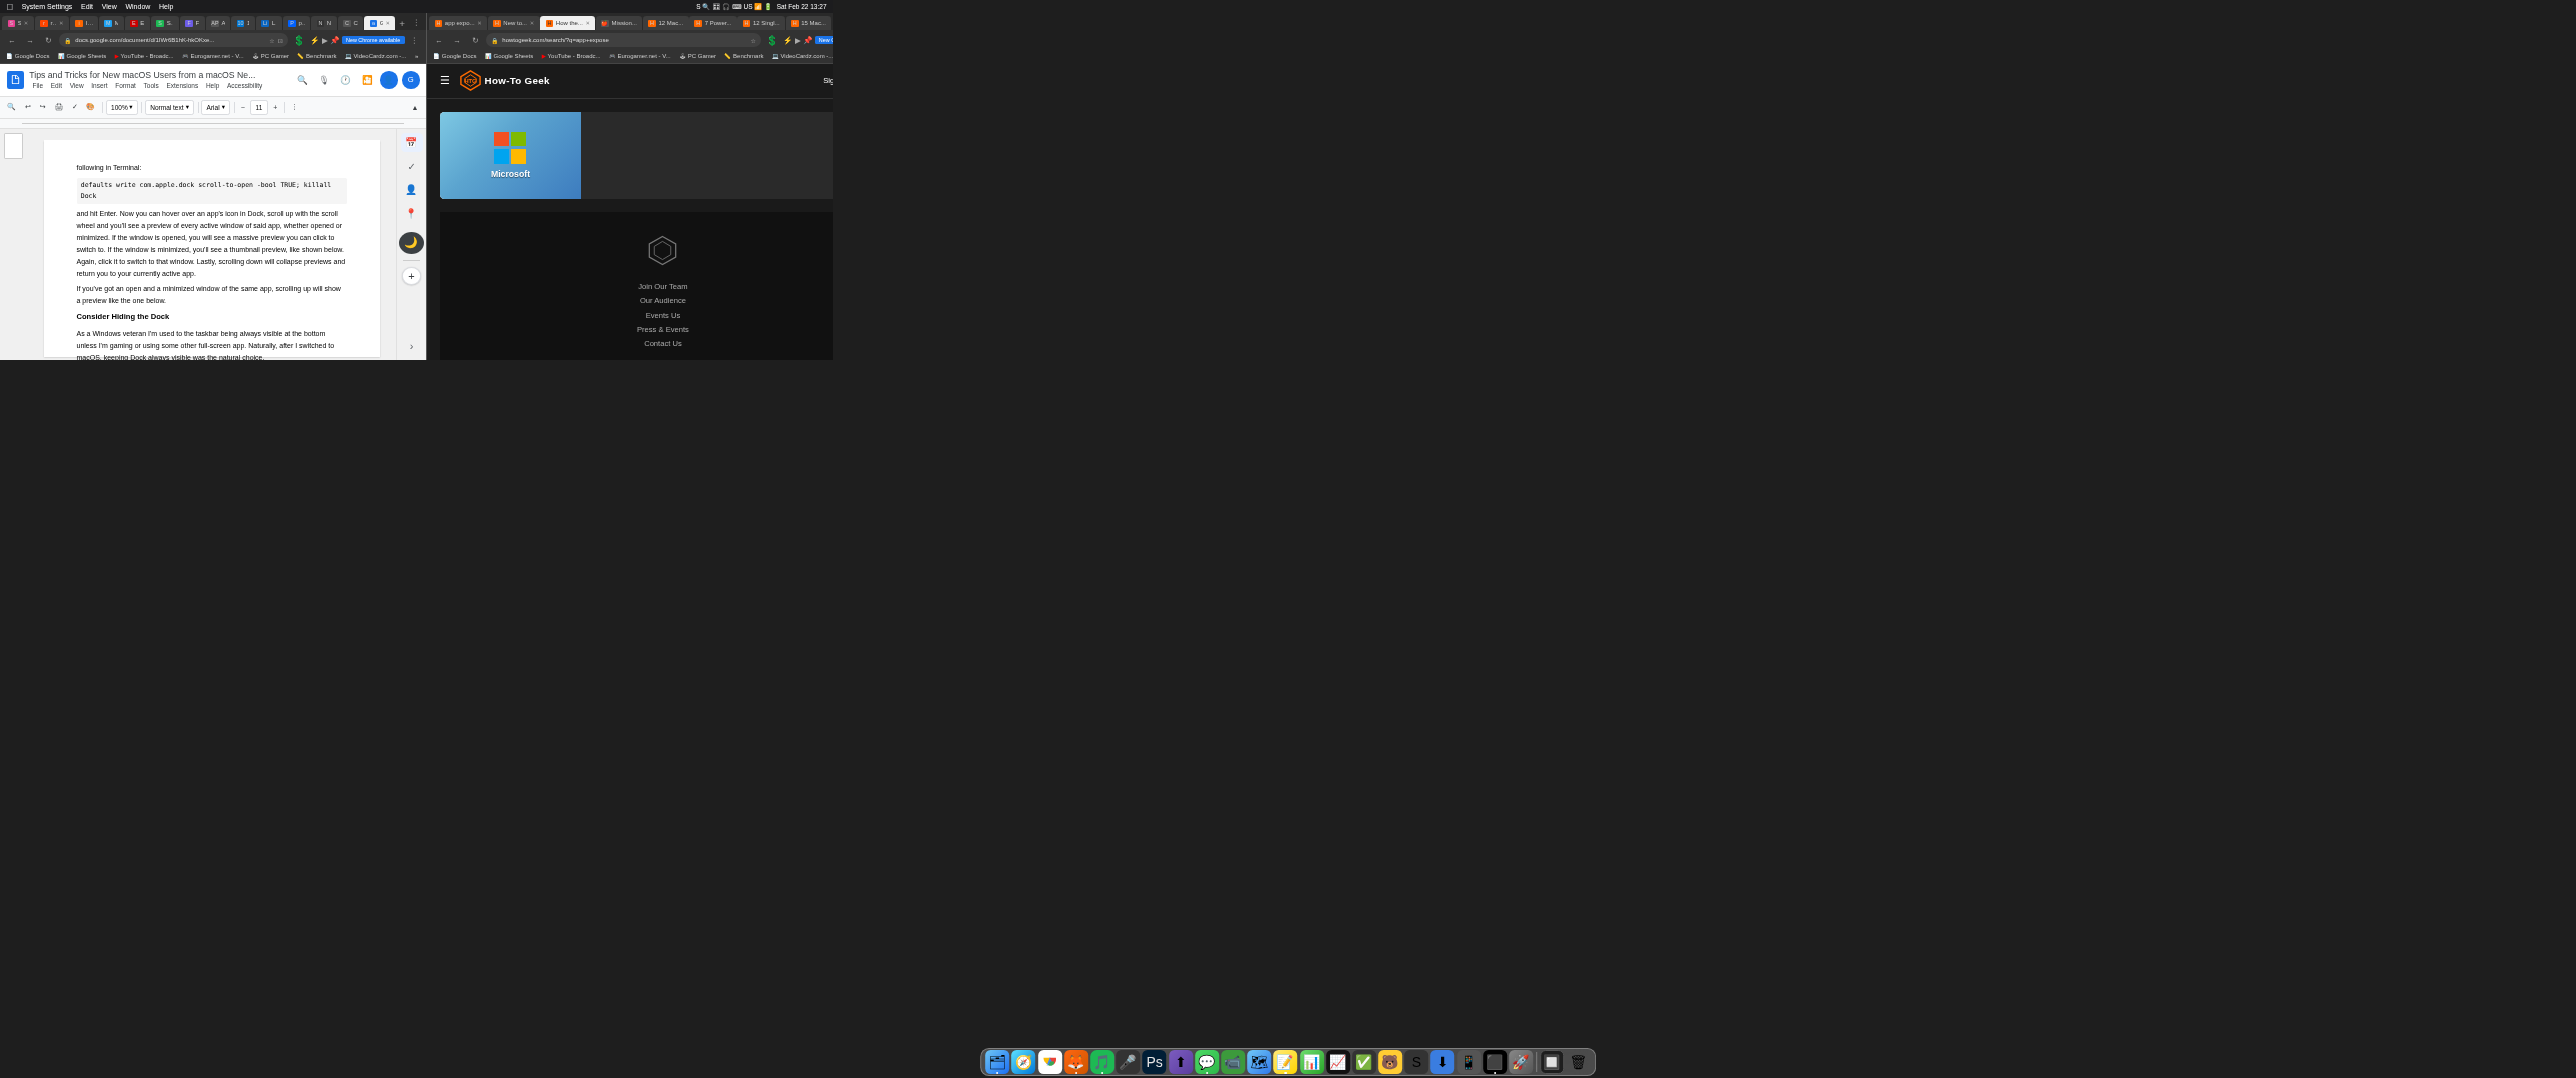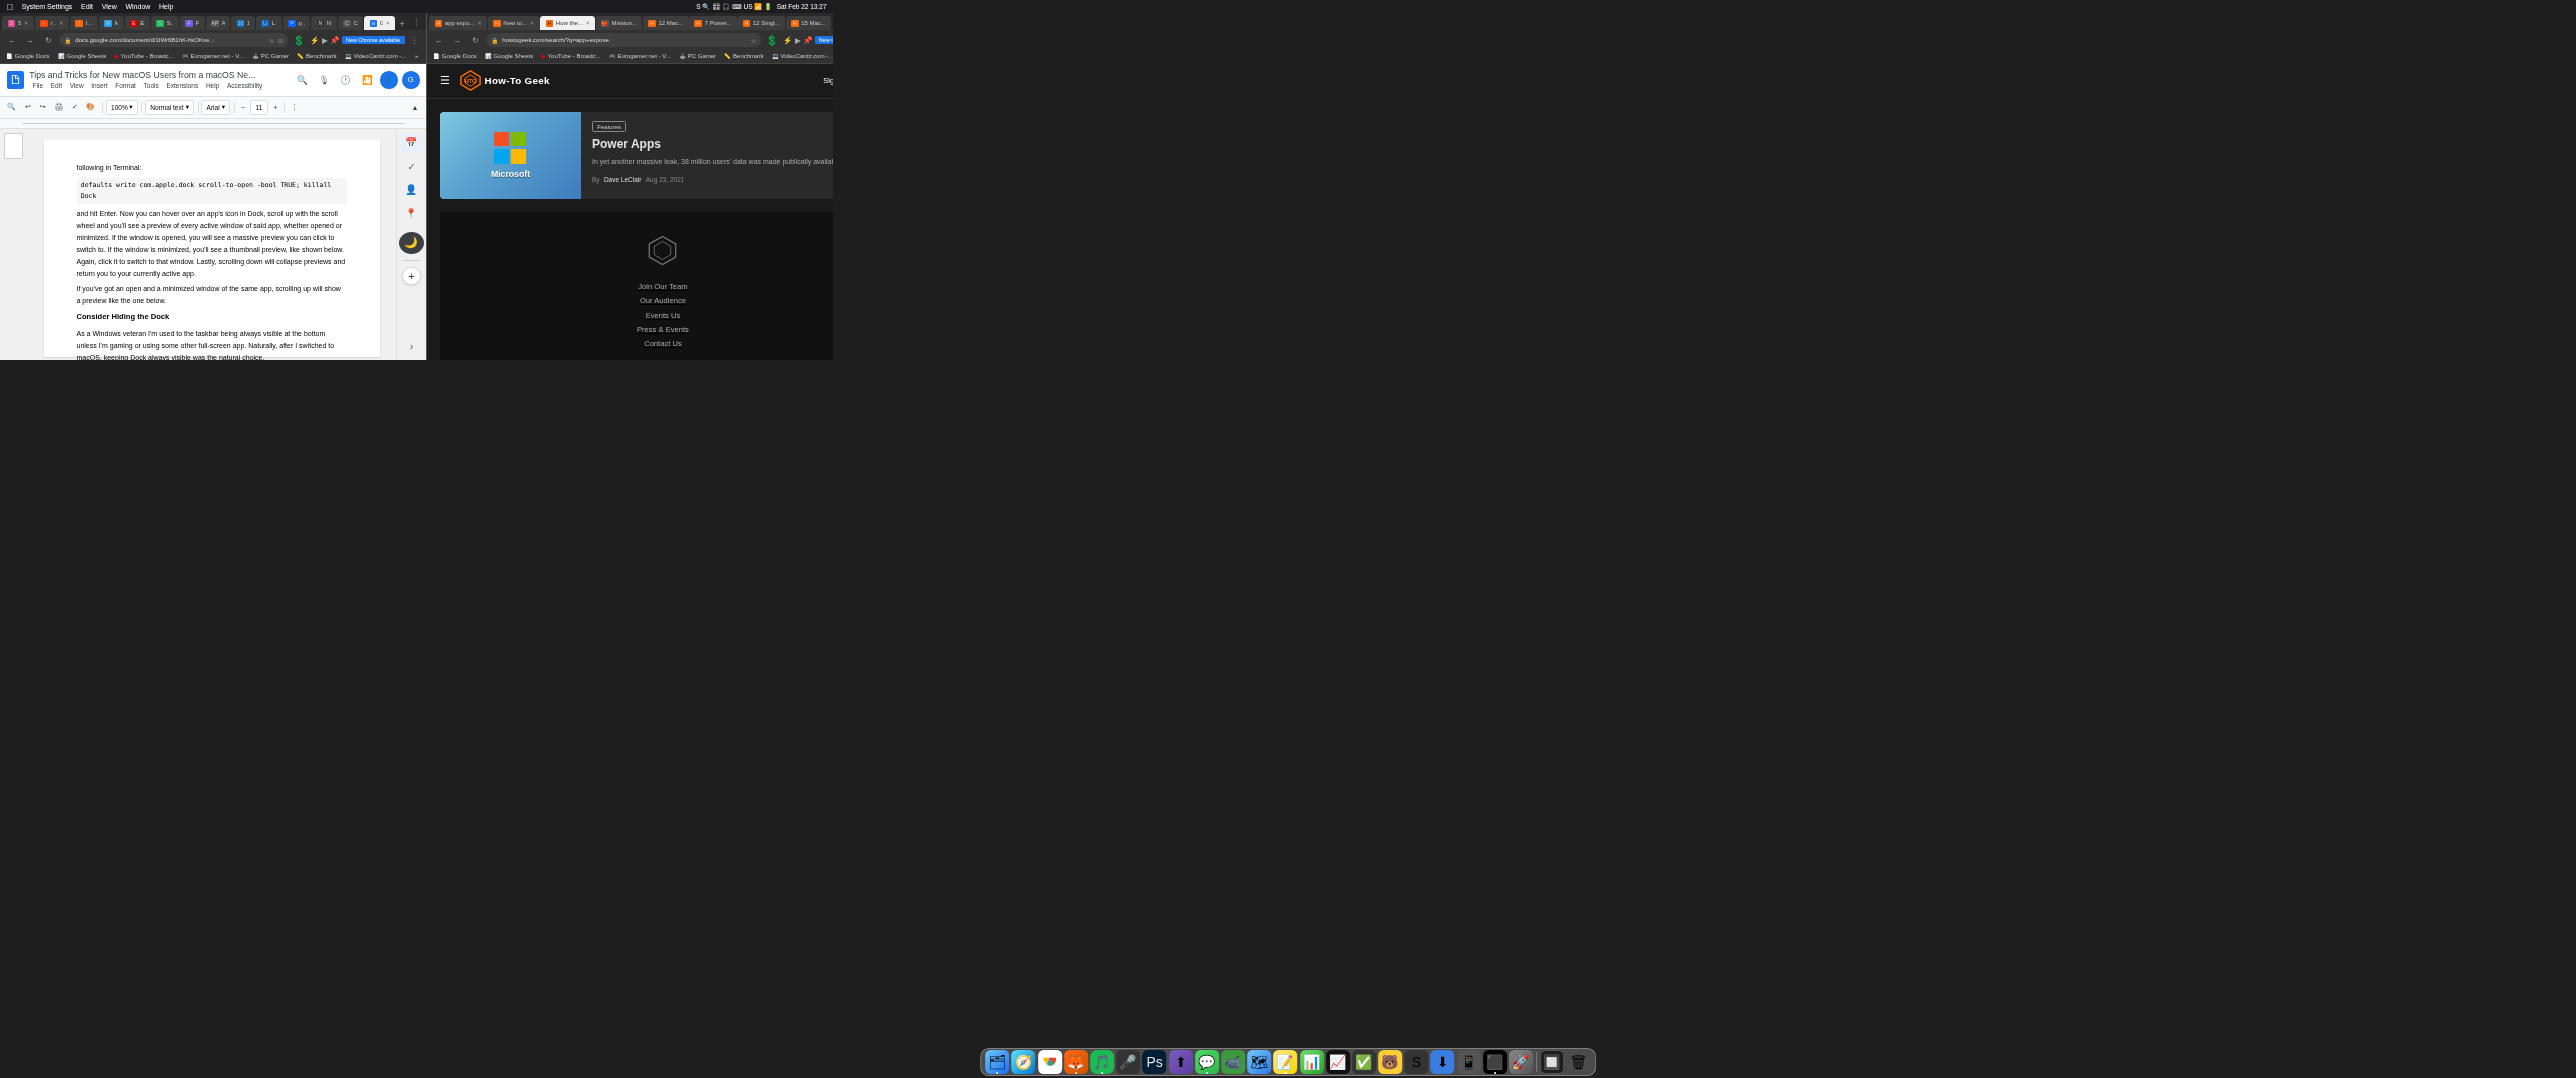--- a/index.html
+++ b/index.html
@@ -423,21 +423,20 @@
       margin-bottom: 6.5px;
     }
     .htg-article-meta { color: #888; font-size: 6.5px; display: flex; align-items: center; gap: 4.3px; }
     .htg-comment-icon { font-size: 9.8px; color: #666; }
 
     
     .htg-footer {
       background: #111;
       padding: 22px 13px 11px;
       text-align: center;
-      text-decoration: underline;
     }
     .htg-footer-logo { margin-bottom: 13px; }
     .htg-footer-links { display: flex; flex-direction: column; gap: 5.4px; align-items: center; }
     .htg-footer-link { color: #aaa; font-size: 7.6px; cursor: pointer; }
     .htg-follow { color: #aaa; font-size: 7.6px; margin-top: 11px; }
 
     
     .mac-dock {
       position: fixed;
       bottom: 2.2px;
@@ -904,31 +903,20 @@
               <div style="position:relative; z-index:1; display:flex; flex-direction:column; align-items:center; gap:4.3px;">
 
                 <div class="ms-logo">
                   <div class="ms-logo-q" style="background:#f25022;"></div>
                   <div class="ms-logo-q" style="background:#7fba00;"></div>
                   <div class="ms-logo-q" style="background:#00a4ef;"></div>
                   <div class="ms-logo-q" style="background:#ffb900;"></div>
                 </div>
                 <span style="font-size:8.7px; font-weight:700; color:#fff; text-shadow:0 0.5px 1.1px rgba(0,0,0,0.5);">Microsoft</span>
               </div>
-            </div>
-          </div>
-          <div class="htg-article-body">
-            <div class="htg-article-tag">Features</div>
-            <div class="htg-article-title">Power Apps</div>
-            <div class="htg-article-excerpt">In yet another massive leak, 38 million users' data was made publically available.</div>
-            <div class="htg-article-meta">
-              <span>By</span>
-              <span style="color:#ddd; font-weight:500;">Dave LeClair</span>
-              <span>Aug 23, 2021</span>
-              <span style="margin-left:auto;" class="htg-comment-icon">💬</span>
             </div>
           </div>
         </div>
 
         <div class="htg-footer">
           <div class="htg-footer-logo">
             <svg viewBox="0 0 80 80" width="33" height="33">
               <polygon points="40,6 72,24 72,56 40,74 8,56 8,24" fill="none" stroke="#777" stroke-width="3"></polygon>
               <polygon points="40,18 60,30 60,50 40,62 20,50 20,30" fill="none" stroke="#777" stroke-width="2"></polygon>
             </svg>

